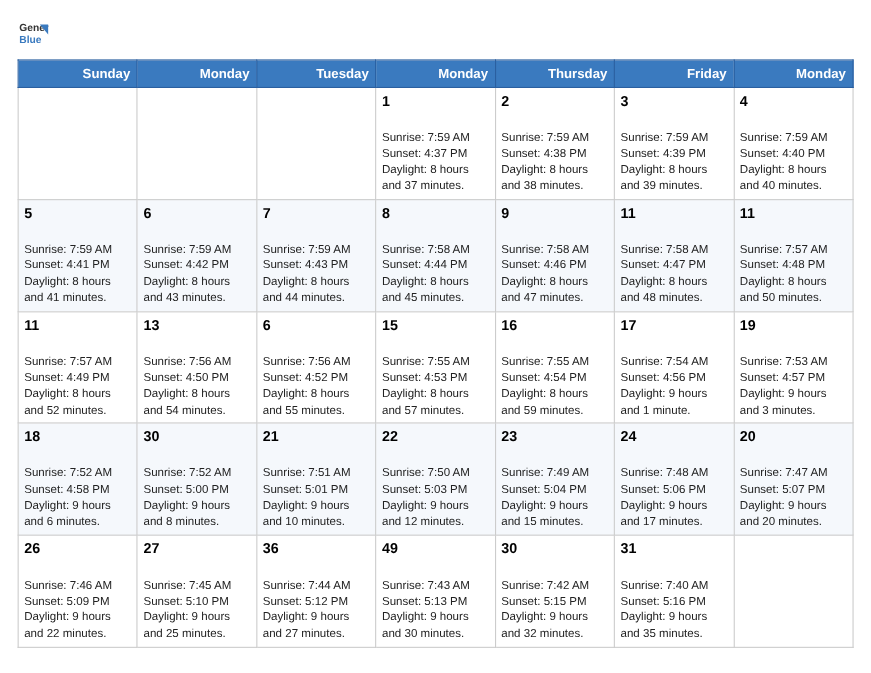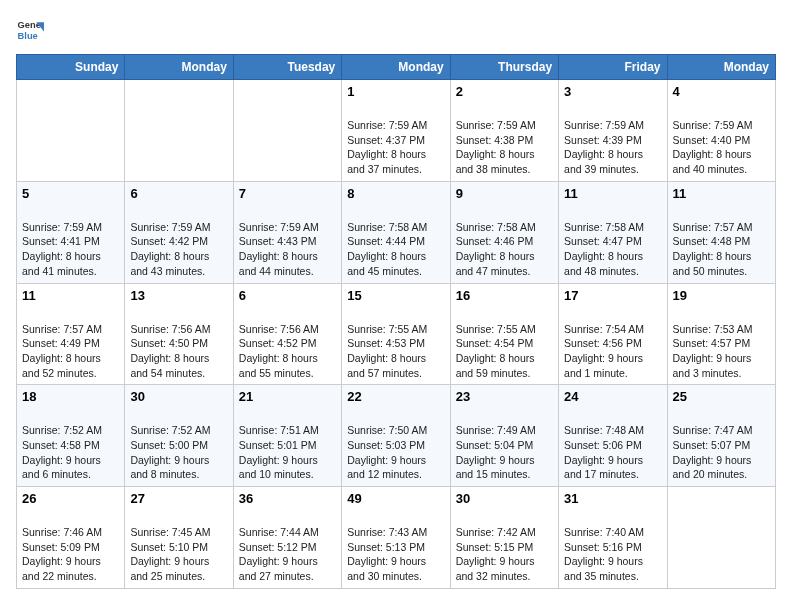--- a/index.html
+++ b/index.html
@@ -224,21 +224,21 @@
           </td>
           <td>
             <span class="date-num">23</span>
             <div class="cell-text">Sunrise: 7:49 AM<br>Sunset: 5:04 PM<br>Daylight: 9 hours and 15 minutes.</div>
           </td>
           <td>
             <span class="date-num">24</span>
             <div class="cell-text">Sunrise: 7:48 AM<br>Sunset: 5:06 PM<br>Daylight: 9 hours and 17 minutes.</div>
           </td>
           <td>
-            <span class="date-num">25</span>
+            <span class="date-num">20</span>
             <div class="cell-text">Sunrise: 7:47 AM<br>Sunset: 5:07 PM<br>Daylight: 9 hours and 20 minutes.</div>
           </td>
         </tr>
         <tr>
           <td>
             <span class="date-num">26</span>
             <div class="cell-text">Sunrise: 7:46 AM<br>Sunset: 5:09 PM<br>Daylight: 9 hours and 22 minutes.</div>
           </td>
           <td>
             <span class="date-num">27</span>

